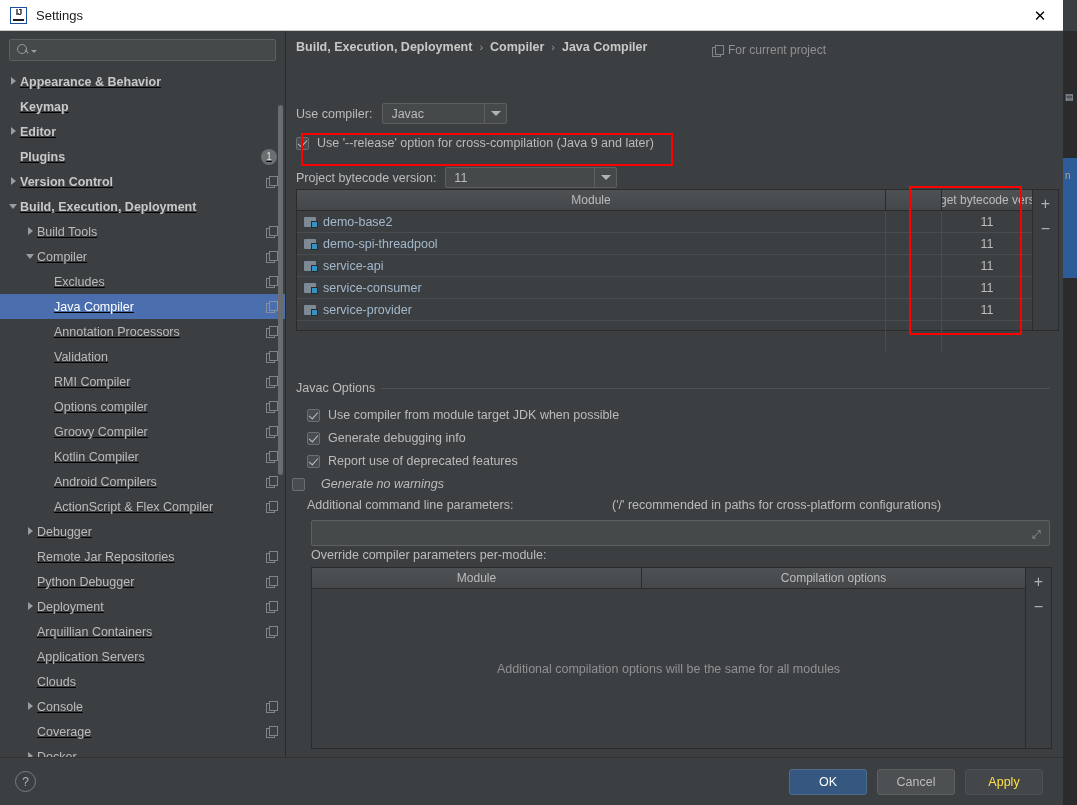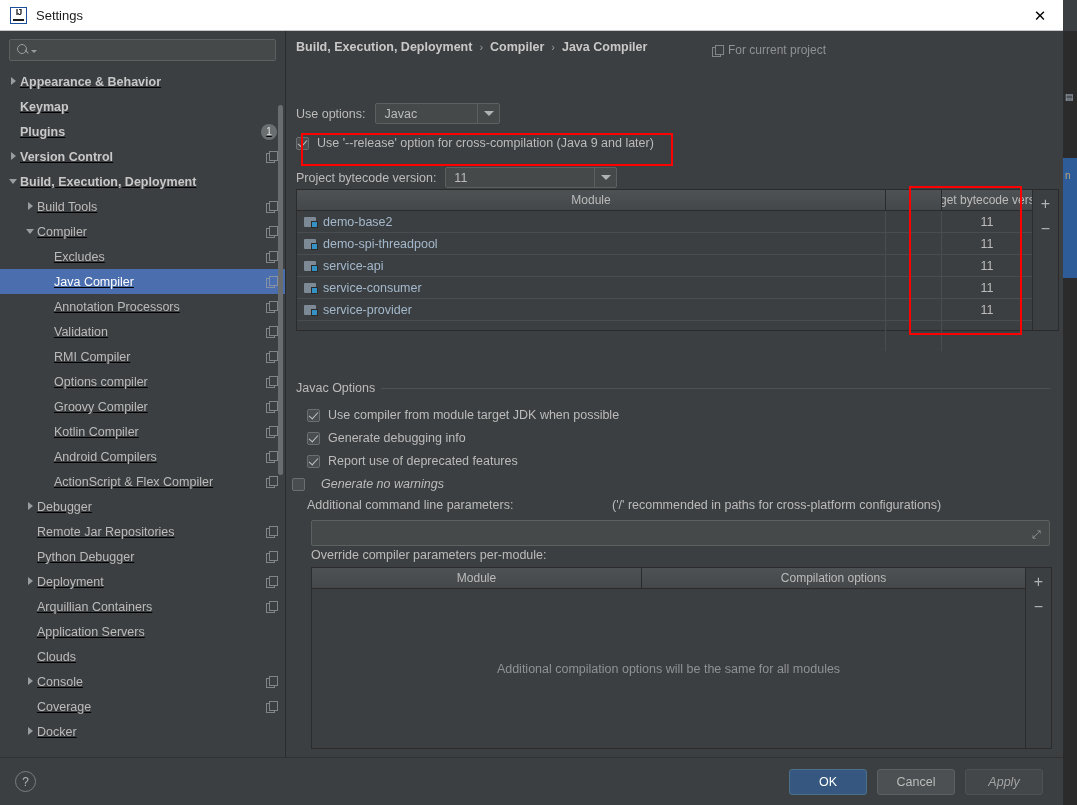--- a/index.html
+++ b/index.html
@@ -277,21 +277,21 @@
     color:#b0b3b5; font-size:12px; flex:none;
   }
   .btns { margin-left:auto; margin-right:20px; display:flex; gap:10px; }
   .btn {
     min-width:78px; height:26px; border-radius:3px; font-size:12.5px;
     display:flex;align-items:center;justify-content:center;
     border:1px solid #5e6060; background:#4c5052; color:#bbbbbb;
     font-family:"Liberation Sans",sans-serif;
   }
   .btn.primary { background:#365880; border-color:#4c708c; color:#ffffff; }
-  .btn.disabled { color:#a3a3a3; border-color:#4f5254; background:#43474a;font-style:italic; }
+  .btn.disabled { color:#fde047; border-color:#4f5254; background:#43474a; }
 </style>
 </head>
 <body>
 
 <div id="app">
 
   <div class="ide-sliver">
     <div class="strip-dark"></div>
     <div class="strip-icon">▤</div>
     <div class="strip-blue"></div>
@@ -317,20 +317,25 @@
           <span class="arrow right"></span>
           <span class="tlabel">Appearance &amp; Behavior</span>
           <span class="spacer"></span>
         </div>
         <div class="tnode bold" style="padding-left: 9px;">
           <span class="arrow"></span>
           <span class="tlabel">Keymap</span>
           <span class="spacer"></span>
         </div>
         <div class="tnode bold" style="padding-left: 9px;">
+          <span class="arrow right"></span>
+          <span class="tlabel">Editor</span>
+          <span class="spacer"></span>
+        </div>
+        <div class="tnode bold" style="padding-left: 9px;">
           <span class="arrow"></span>
           <span class="tlabel">Plugins</span>
           <span class="spacer"></span>
           <span class="badge">1</span>
         </div>
         <div class="tnode bold" style="padding-left: 9px;">
           <span class="arrow right"></span>
           <span class="tlabel">Version Control</span>
           <span class="spacer"></span>
           <span class="copy-ico"></span>
@@ -481,21 +486,21 @@
       <span class="crumb-sep">›</span>
       <span>Java Compiler</span>
     </div>
 
     <div class="for-project">
       <span class="copy-ico"></span>
       <span>For current project</span>
     </div>
 
     <div class="row" style="left:9px; top:72px;">
-      <span class="lbl">Use options:</span>
+      <span class="lbl">Use compiler:</span>
       <div class="combo" style="width:125px; margin-left:10px;">
         <span class="cval">Javac</span>
         <span class="cbtn">
             <i></i>
           </span>
       </div>
     </div>
 
     <div class="row" style="left:9px; top:105px; gap:8px;">
       <span class="cb checked"></span>

